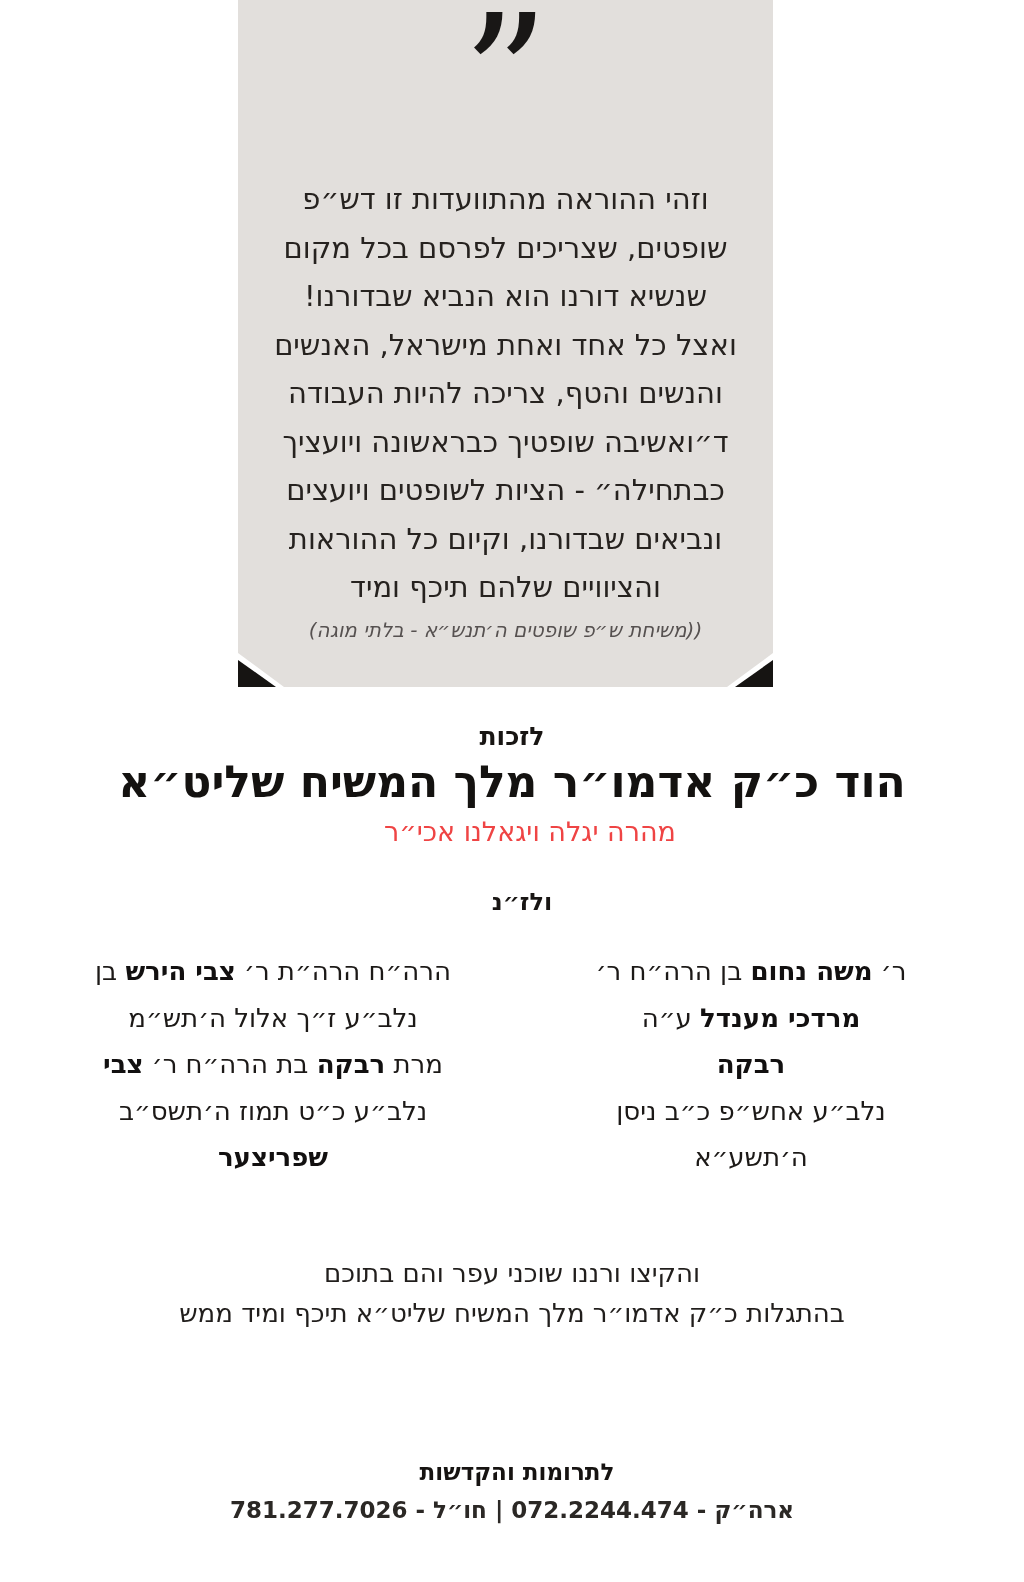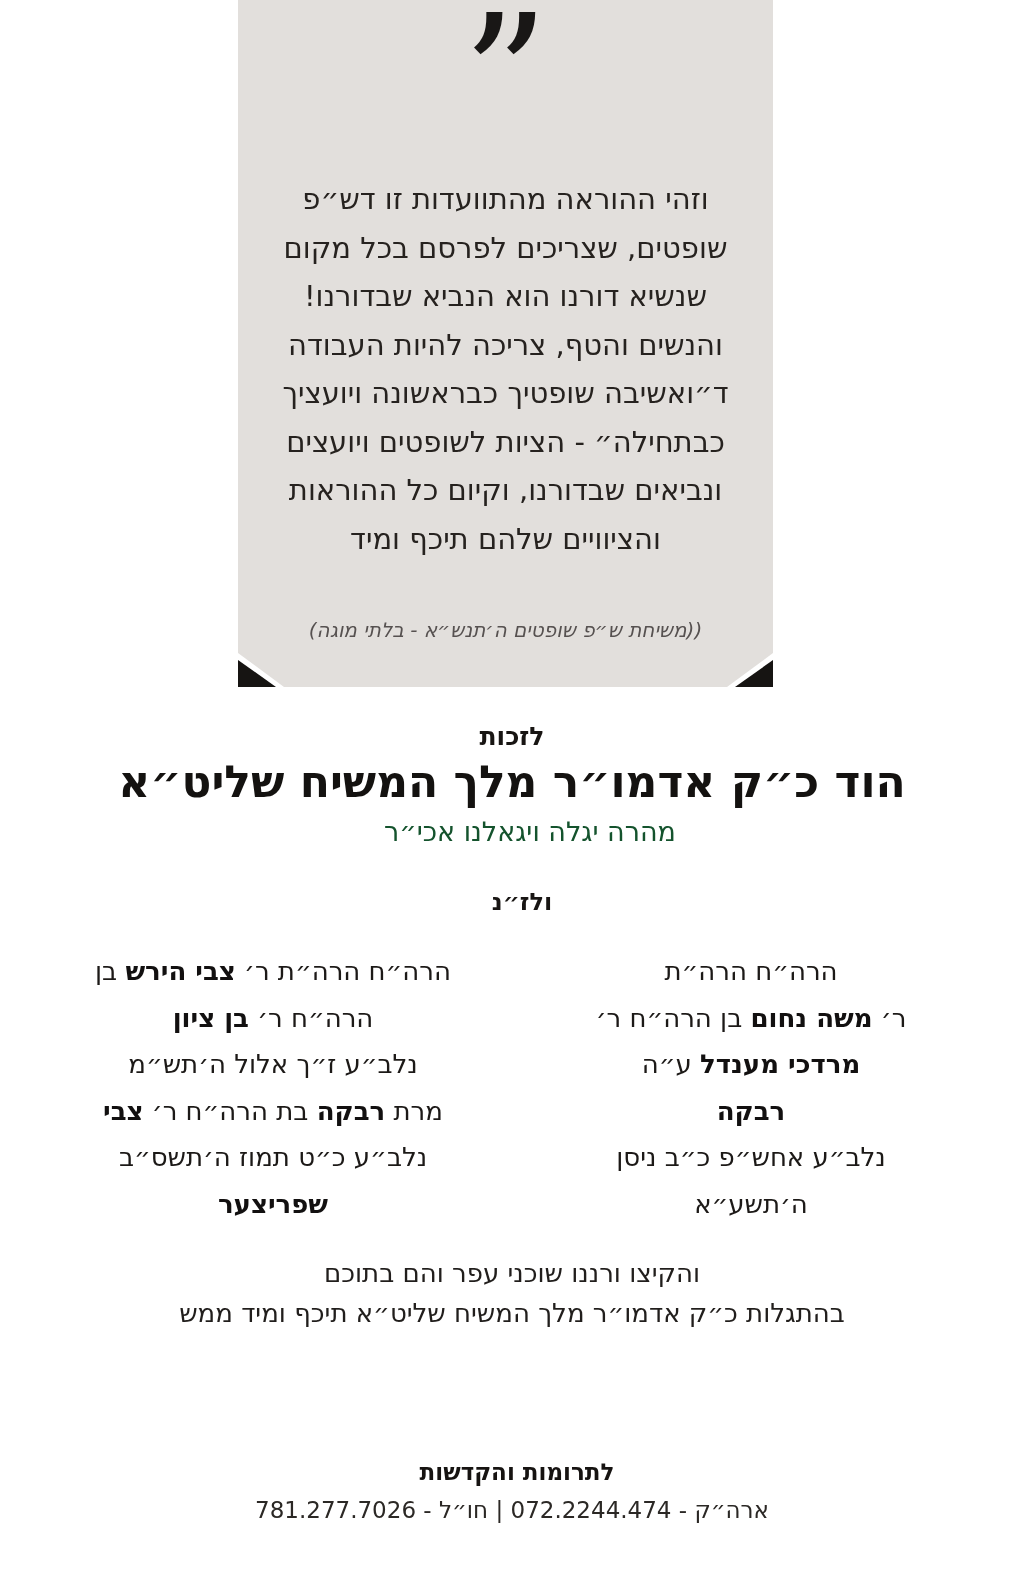--- a/index.html
+++ b/index.html
@@ -46,21 +46,21 @@
   .corner-tri{position:absolute;bottom:0;width:46px;height:34px;}
   .corner-tri.left{left:0;}
   .corner-tri.right{right:0;}
 
   
   .lizchus{top:722px;left:0;right:0;text-align:center;direction:rtl;
     font-size:25px;font-weight:700;color:#181513;}
   .main-title{top:756px;left:0;right:0;text-align:center;direction:rtl;
     font-size:44px;font-weight:700;color:#141210;}
   .blessing{top:816px;left:0;right:0;text-align:center;direction:rtl;
-    font-size:27px;color:#14532d;padding-left:36px;}
+    font-size:27px;color:#ef4444;padding-left:36px;}
   .ulezen{top:888px;left:0;right:0;text-align:center;direction:rtl;
     font-size:24px;font-weight:700;color:#181513;padding-left:20px;}
 
   
   .memorial-columns{
     top:948px;left:34px;width:956px;
     display:flex;direction:rtl;
   }
   .mem-col{width:50%;text-align:center;direction:rtl;
     font-size:26px;color:#1c1917;}
@@ -68,31 +68,32 @@
   .mem-line b{font-weight:700;color:#121010;}
 
   
   .closing{top:1253px;left:0;right:0;text-align:center;direction:rtl;
     font-size:26px;line-height:40px;color:#211e1c;}
 
   
   .footer-title{top:1459px;left:0;right:0;text-align:center;direction:rtl;
     font-size:23px;font-weight:700;color:#161311;padding-left:10px;}
   .footer-phones{top:1497px;left:0;right:0;text-align:center;direction:rtl;
-    font-size:23px;color:#2b2825;font-weight:400;}
+    font-size:23px;color:#2b2825;font-weight:700;}
 </style>
 </head>
 <body>
 
 <div class="abs quote-card">
   <div class="quote-mark">”</div>
   <div class="quote-text">
     <div>וזהי ההוראה מהתוועדות זו דש״פ</div>
     <div>שופטים, שצריכים לפרסם בכל מקום</div>
     <div>שנשיא דורנו הוא הנביא שבדורנו!</div>
+    <div>ואצל כל אחד ואחת מישראל, האנשים</div>
     <div>והנשים והטף, צריכה להיות העבודה</div>
     <div>ד״ואשיבה שופטיך כבראשונה ויועציך</div>
     <div>כבתחילה״ - הציות לשופטים ויועצים</div>
     <div>ונביאים שבדורנו, וקיום כל ההוראות</div>
     <div>והציוויים שלהם תיכף ומיד</div>
   </div>
   <div class="quote-cite">((משיחת ש״פ שופטים ה׳תנש״א - בלתי מוגה)</div>
 
   <svg class="corner-tri left" viewBox="0 0 46 34">
     <polygon points="0,0 46,34 0,34" fill="#ffffff"></polygon>
@@ -105,31 +106,29 @@
 </div>
 
 <div class="abs lizchus">לזכות</div>
 <div class="abs main-title">הוד כ״ק אדמו״ר מלך המשיח שליט״א</div>
 <div class="abs blessing">מהרה יגלה ויגאלנו אכי״ר</div>
 <div class="abs ulezen">ולז״נ</div>
 
 <div class="abs memorial-columns">
 
   <div class="mem-col">
-    <div class="mem-line"><span>הרה״ח הרה״ת</span></div>
     <div class="mem-line"><span>ר׳ </span><b>משה נחום</b><span> בן הרה״ח ר׳</span></div>
     <div class="mem-line"><b>מרדכי מענדל</b><span> ע״ה</span></div>
     <div class="mem-line"><b>רבקה</b></div>
     <div class="mem-line"><span>נלב״ע אחש״פ כ״ב ניסן</span></div>
     <div class="mem-line"><span>ה׳תשע״א</span></div>
   </div>
 
   <div class="mem-col">
     <div class="mem-line"><span>הרה״ח הרה״ת ר׳ </span><b>צבי הירש</b><span> בן</span></div>
-    <div class="mem-line"><span>הרה״ח ר׳ </span><b>בן ציון</b></div>
     <div class="mem-line"><span>נלב״ע ז״ך אלול ה׳תש״מ</span></div>
     <div class="mem-line"><span>מרת </span><b>רבקה</b><span> בת הרה״ח ר׳ </span><b>צבי</b></div>
     <div class="mem-line"><span>נלב״ע כ״ט תמוז ה׳תשס״ב</span></div>
     <div class="mem-line"><b>שפריצער</b></div>
   </div>
 
 </div>
 
 <div class="abs closing">
   <div>והקיצו ורננו שוכני עפר והם בתוכם</div>

